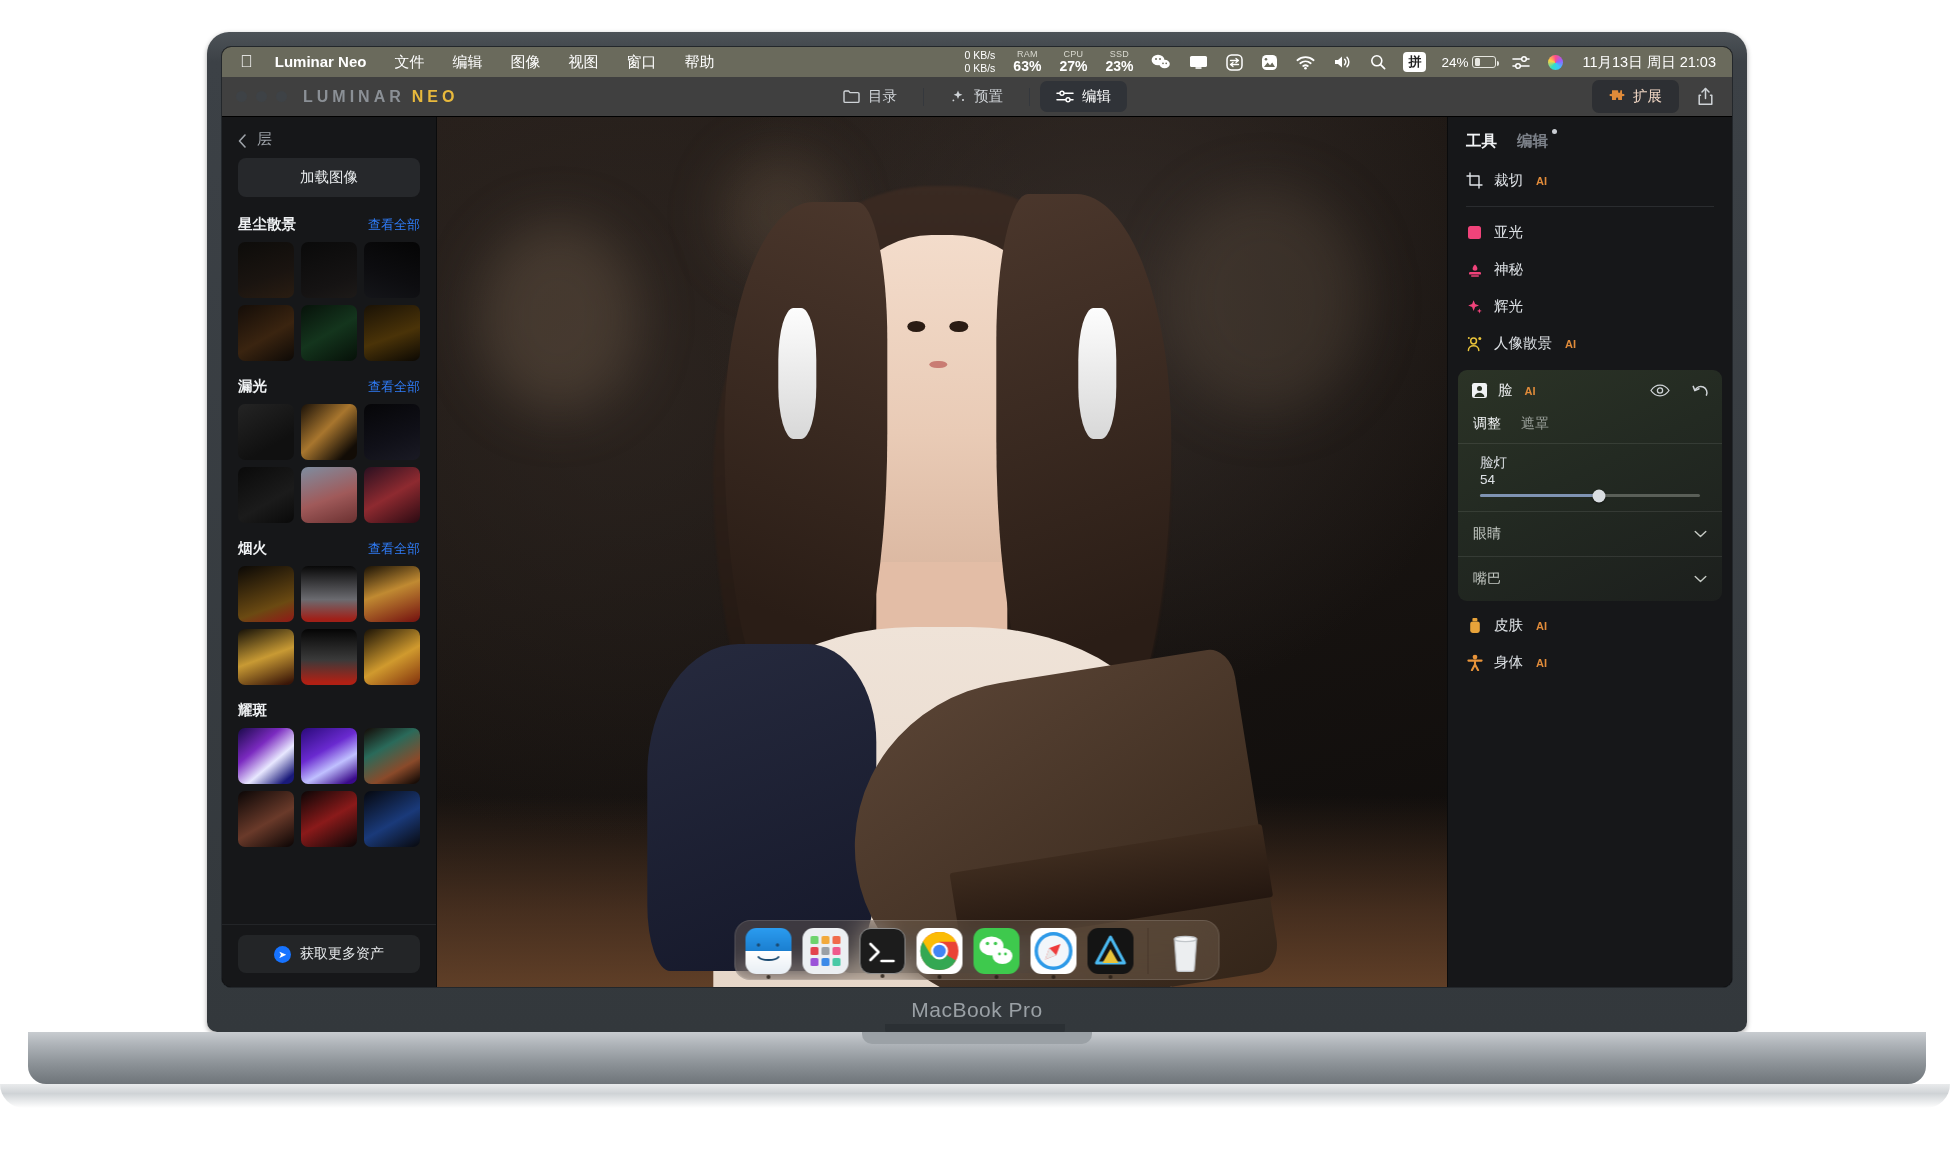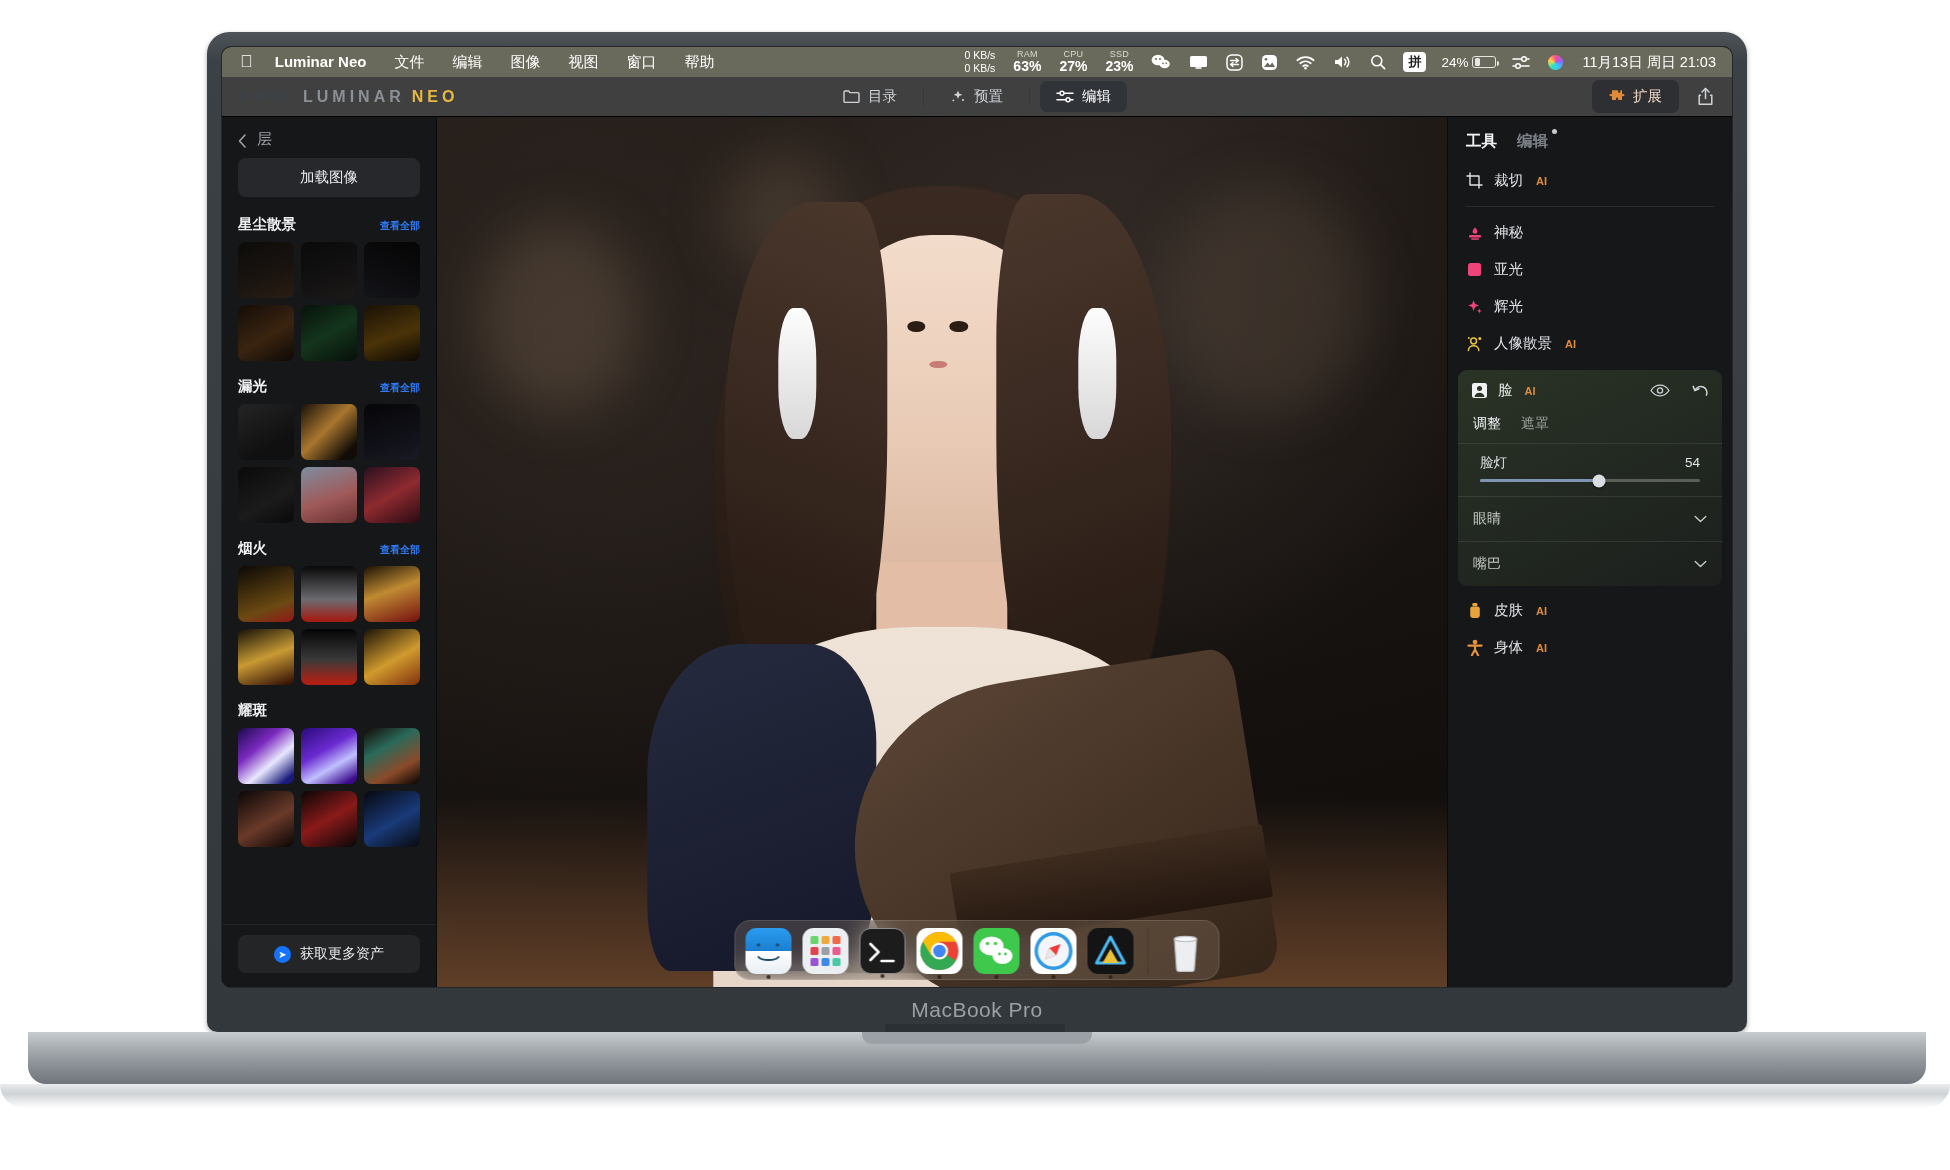--- a/index.html
+++ b/index.html
@@ -149,21 +149,21 @@
   .sb-scroll { flex:1; overflow:hidden; padding:0 16px; }
   .load-btn {
     background:#26282b; color:#e7eaec; border-radius:8px;
     text-align:center; font-size:14.5px; padding:10px 0; margin-bottom:18px;
   }
   .sec-head {
     display:flex; align-items:baseline; justify-content:space-between;
     margin:4px 0 8px 0;
   }
   .sec-title { font-size:14.5px; color:#f0f2f4; font-weight:600; }
-  .sec-all { font-size:10px; color:#2f7bf6; font-weight:700; }
+  .sec-all { font-size:13px; color:#2f7bf6; font-weight:400; }
   .thumbs { display:grid; grid-template-columns:repeat(3,1fr); gap:7px; margin-bottom:16px; }
   .th { aspect-ratio:1/1; border-radius:7px; background:#0b0b0c; overflow:hidden; }
   .sb-foot { padding:10px 16px 14px 16px; border-top:1px solid #232528; }
   .get-more {
     background:#232527; color:#e7eaec; border-radius:8px;
     display:flex; align-items:center; justify-content:center; gap:9px;
     font-size:14px; padding:10px 0;
   }
   .arrow-circ {
     width:17px; height:17px; border-radius:50%; background:#1673ff;
@@ -281,21 +281,21 @@
     display:flex; align-items:center; gap:10px;
     padding:11px 13px; font-size:14.5px; color:#f0f2f4;
   }
   .fp-head .sp { flex:1; }
   .fp-act { color:#cfd3d7; display:flex; align-items:center; }
   .fp-tabs { display:flex; gap:20px; padding:4px 15px 10px 15px; font-size:14px; }
   .fp-tab { color:#9aa09a; }
   .fp-tab.active { color:#f2f4f6; }
   .fp-sep { height:1px; background:rgba(255,255,255,.09); }
   .slider-row { padding:10px 22px 4px 22px; }
-  .sl-top { display:flex; justify-content:space-between; align-items:baseline; margin-bottom:7px; }
+  .sl-top { display:flex; justify-content:space-between; align-items:baseline; margin-bottom:7px;flex-direction:column; }
   .sl-name { font-size:13.5px; color:#dfe3e7; }
   .sl-val { font-size:13.5px; color:#dfe3e7; }
   .sl-track { position:relative; height:3px; background:#5a5f58; border-radius:2px; }
   .sl-fill { position:absolute; left:0; top:0; bottom:0; background:#7f93b3; border-radius:2px; }
   .sl-knob {
     position:absolute; top:50%; transform:translate(-50%,-50%);
     width:13px; height:13px; border-radius:50%;
     background:#d9dde1; box-shadow:0 1px 2px rgba(0,0,0,.5);
   }
   .fp-collapse {
@@ -648,36 +648,36 @@
                     </svg>
                 </span>
                 <span>裁切</span>
                 <span class="ai-sup">AI</span>
               </div>
 
               <div class="rp-divider"></div>
 
               <div class="tool-row">
                 <span class="tool-ic">
+                  <svg width="15" height="15" viewBox="0 0 15 15">
+                      <rect x="1" y="1" width="13" height="13" rx="2.5" fill="#f0437a"></rect>
+                    </svg>
+                </span>
+                <span>亚光</span>
+              </div>
+
+              <div class="tool-row">
+                <span class="tool-ic">
                   <svg width="16" height="16" viewBox="0 0 16 16">
                       <path d="M8 2.5c1.6 1.5 2.4 3 2.4 4.2 0 1.1-1 2-2.4 2s-2.4-.9-2.4-2c0-1.2.8-2.7 2.4-4.2z" fill="#f0437a"></path>
                       <rect x="2" y="10" width="12" height="2.6" rx="1.2" fill="#f0437a"></rect>
                       <rect x="4" y="13.2" width="8" height="1.6" rx=".8" fill="#f0437a"></rect>
                     </svg>
                 </span>
                 <span>神秘</span>
-              </div>
-
-              <div class="tool-row">
-                <span class="tool-ic">
-                  <svg width="15" height="15" viewBox="0 0 15 15">
-                      <rect x="1" y="1" width="13" height="13" rx="2.5" fill="#f0437a"></rect>
-                    </svg>
-                </span>
-                <span>亚光</span>
               </div>
 
               <div class="tool-row">
                 <span class="tool-ic">
                   <svg width="16" height="16" viewBox="0 0 16 16">
                       <path d="M6.6 1.2l1.5 3.9 3.9 1.5-3.9 1.5-1.5 3.9-1.5-3.9L1.2 6.6l3.9-1.5z" fill="#f0437a"></path>
                       <path d="M12.4 9.4l.7 1.8 1.8.7-1.8.7-.7 1.8-.7-1.8-1.8-.7 1.8-.7z" fill="#f0437a"></path>
                     </svg>
                 </span>
                 <span>辉光</span>

